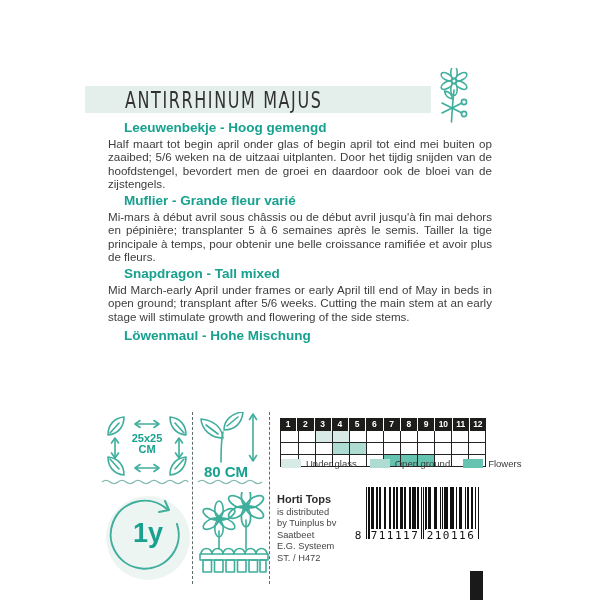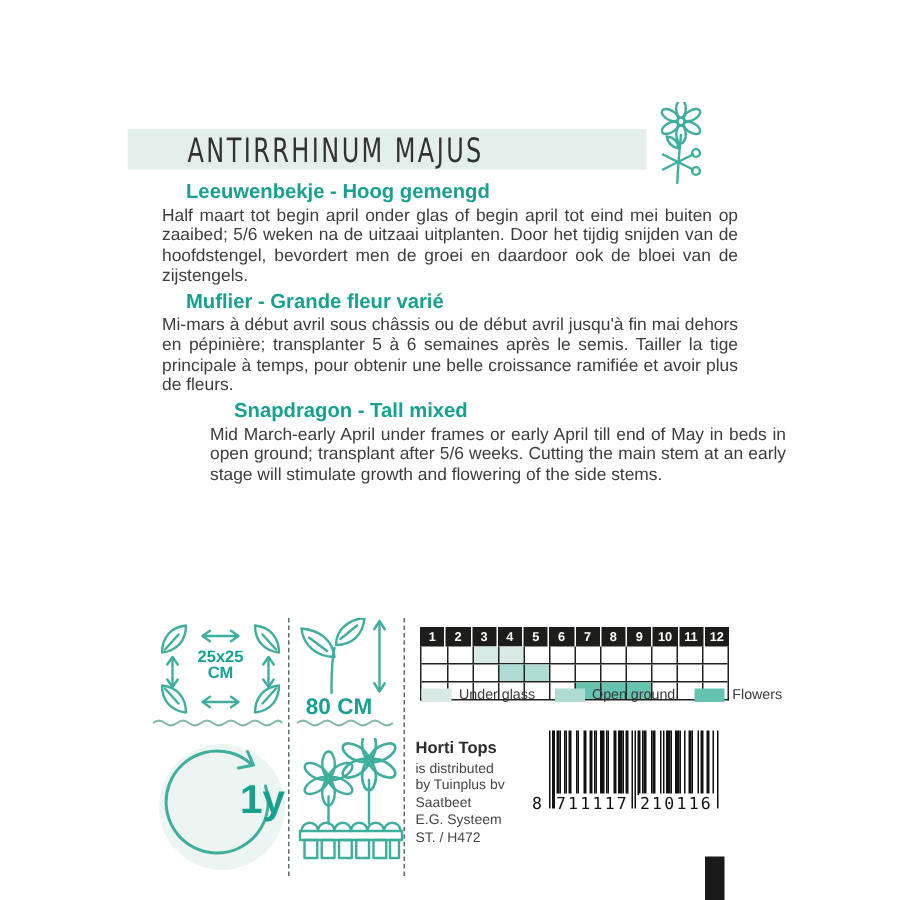--- a/index.html
+++ b/index.html
@@ -13,21 +13,21 @@
   
   .banner{left:85px;top:86px;width:346px;height:27px;background:var(--banner-bg);display:flex;align-items:center;}
   .banner-title{
     margin-left:40px;font-size:20px;font-weight:500;color:#323232;letter-spacing:2px;
     transform:scale(0.8,1.12);transform-origin:left center;white-space:nowrap;
     font-family:"DejaVu Sans", sans-serif;
   }
 
   
   .section{left:108px;width:384px;}
-  .sec-nl{top:121px;} .sec-fr{top:194px;} .sec-en{top:267px;margin-left:32px;} .sec-de{top:329px;}
+  .sec-nl{top:121px;} .sec-fr{top:194px;} .sec-en{top:267px;} .sec-de{top:329px;}
   .section h2{margin:0 0 2px 0;font-size:13.5px;line-height:14px;font-weight:bold;color:var(--accent-teal);padding-left:16px;}
   .section p{margin:0;font-size:11.6px;line-height:13.4px;color:#3d3d3d;text-align:justify;}
 
   
   .vsep{border-left:1px dashed #5f6b68;width:0;top:412px;height:172px;}
   .vsep1{left:192px;} .vsep2{left:269px;}
   .wave{top:478px;height:7px;}
   .wave1{left:101px;width:88px;} .wave2{left:197px;width:68px;}
 
   .icon-svg{stroke:var(--icon-teal);fill:none;stroke-width:1.6;stroke-linecap:round;stroke-linejoin:round;}
@@ -49,21 +49,21 @@
   .cal-cell:first-child{border-left:none;}
 
   .legend{left:281px;top:458px;display:flex;align-items:center;}
   .legend-item{display:flex;align-items:center;margin-right:13px;}
   .legend-swatch{width:20px;height:9px;margin-right:5px;}
   .legend-label{font-size:9.5px;color:#3a3a3a;white-space:nowrap;}
 
   
   .shelf-circle-bg{left:106px;top:496px;width:84px;height:84px;border-radius:50%;background:#edf5f2;}
   .shelf-svg{left:106px;top:496px;}
-  .shelf-text{left:106px;top:518px;width:84px;font-size:27px;text-align:right;}
+  .shelf-text{left:106px;top:518px;width:84px;font-size:27px;text-align:center;}
   .tray-svg{left:198px;top:492px;}
 
   .distributor{left:277px;top:493px;width:75px;}
   .dist-name{font-size:11px;font-weight:bold;color:#2d2d2d;margin-bottom:2px;}
   .dist-line{font-size:9.3px;line-height:11.4px;color:#454545;}
 
   
   .barcode{left:352px;top:487px;width:140px;height:60px;}
   .bars{position:absolute;left:14px;top:0;display:flex;align-items:flex-start;height:52px;}
   .bar{background:#111;}
@@ -107,20 +107,21 @@
 </div>
 <div class="abs section sec-fr">
   <h2>Muflier - Grande fleur varié</h2>
   <p>Mi-mars à début avril sous châssis ou de début avril jusqu'à fin mai dehors en pépinière; transplanter 5 à 6 semaines après le semis. Tailler la tige principale à temps, pour obtenir une belle croissance ramifiée et avoir plus de fleurs.</p>
 </div>
 <div class="abs section sec-en">
   <h2>Snapdragon - Tall mixed</h2>
   <p>Mid March-early April under frames or early April till end of May in beds in open ground; transplant after 5/6 weeks. Cutting the main stem at an early stage will stimulate growth and flowering of the side stems.</p>
 </div>
 <div class="abs section sec-de">
+  <h2>Löwenmaul - Hohe Mischung</h2>
 </div>
 
 <div class="abs vsep vsep1"></div>
 <div class="abs vsep vsep2"></div>
 <svg class="abs wave wave1" width="88" height="7" viewBox="0 0 88 7">
   <path d="M1 4 Q5 0.8 9 4 T17 4 T25 4 T33 4 T41 4 T49 4 T57 4 T65 4 T73 4 T81 4 T87 4" fill="none" stroke="#86b9af" stroke-width="1.4"></path>
 </svg>
 <svg class="abs wave wave2" width="68" height="7" viewBox="0 0 68 7">
   <path d="M1 4 Q5 0.8 9 4 T17 4 T25 4 T33 4 T41 4 T49 4 T57 4 T65 4" fill="none" stroke="#86b9af" stroke-width="1.4"></path>
 </svg>

